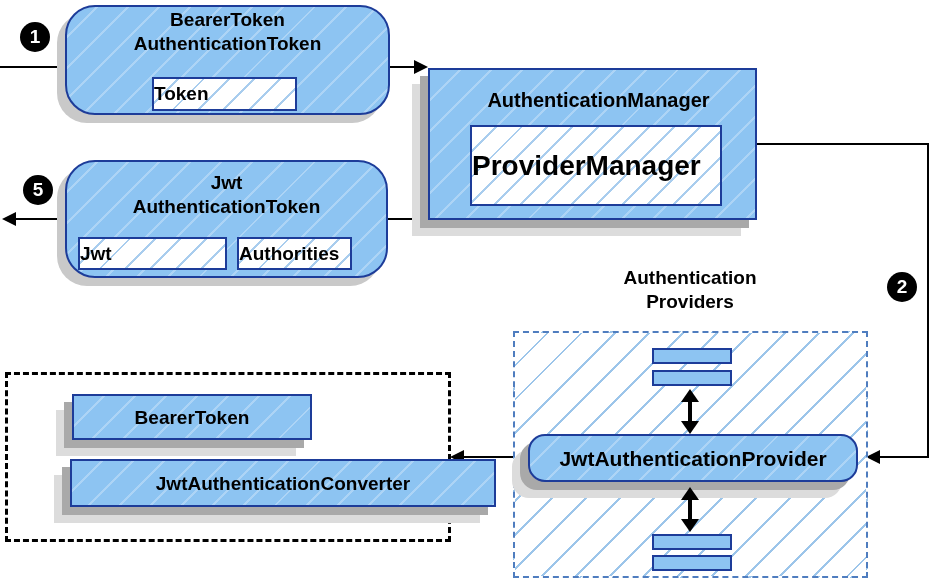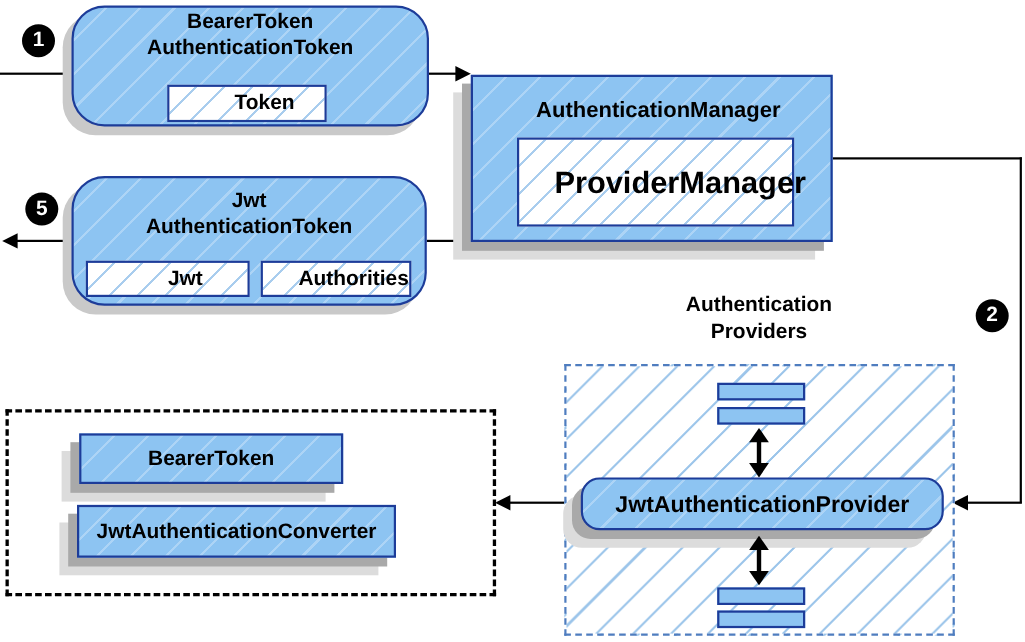--- a/index.html
+++ b/index.html
@@ -32,21 +32,21 @@
   .node-rect{
     position:absolute;background-color:var(--node-fill);
     background-image:repeating-linear-gradient(135deg,transparent 0,transparent 20px,rgba(255,255,255,.28) 20px,rgba(255,255,255,.28) 22px);
     border:2px solid var(--node-border);
     box-shadow:-8px 8px 0 0 var(--shadow-1),-16px 16px 0 0 var(--shadow-2);
     box-sizing:border-box;text-align:center;
   }
   .hatch-field{
     position:absolute;background-color:#ffffff;
     background-image:repeating-linear-gradient(135deg,transparent 0,transparent 16px,var(--hatch-line) 16px,var(--hatch-line) 18px);
-    border:2px solid var(--node-border);box-sizing:border-box;text-align:center;padding-left:32px;
+    border:2px solid var(--node-border);box-sizing:border-box;text-align:left;
   }
   .title-19{font-size:19px;line-height:24px;}
   .title-20{font-size:20px;line-height:24px;padding-left:12px;}
   .marker{
     position:absolute;width:30px;height:30px;border-radius:50%;
     background:var(--marker-bg);color:var(--marker-fg);
     font-size:19px;line-height:30px;text-align:center;
   }
   .hline{position:absolute;height:2px;background:var(--arrow-color);}
   .vline{position:absolute;width:2px;background:var(--arrow-color);}
@@ -60,31 +60,31 @@
     position:absolute;width:80px;height:16px;background:var(--node-fill);
     border:2px solid var(--node-border);box-sizing:border-box;
   }
   
   .bearer-node{left:65px;top:5px;width:325px;height:110px;padding-top:1px;}
   .bearer-field{left:152px;top:77px;width:145px;height:34px;font-size:19px;line-height:30px;}
   .mgr-node{left:428px;top:68px;width:329px;height:152px;padding-top:18px;}
   .mgr-inner{left:470px;top:125px;width:252px;height:81px;font-size:28px;line-height:77px;}
   .jwt-node{left:65px;top:160px;width:323px;height:118px;padding-top:9px;}
   .jwt-field{left:78px;top:237px;width:149px;height:33px;font-size:19px;line-height:29px;}
-  .auth-field{left:237px;top:237px;width:137px;height:33px;font-size:19px;line-height:29px;}
+  .auth-field{left:237px;top:237px;width:115px;height:33px;font-size:19px;line-height:29px;}
   .prov-label{position:absolute;left:555px;top:266px;width:270px;text-align:center;font-size:19px;line-height:24px;}
   .prov-container{
     position:absolute;left:513px;top:331px;width:355px;height:247px;box-sizing:border-box;
     border:2px dashed var(--container-border);background-color:#ffffff;
     background-image:repeating-linear-gradient(135deg,transparent 0,transparent 22px,var(--container-hatch-line) 22px,var(--container-hatch-line) 24px);
   }
   .provider-node{left:528px;top:434px;width:330px;height:48px;font-size:21px;line-height:45px;border-radius:17px;}
   .black-dash-box{position:absolute;left:5px;top:372px;width:446px;height:170px;box-sizing:border-box;border:3px dashed var(--black-dash);background:#ffffff;}
   .decoder-node{left:72px;top:394px;width:240px;height:46px;font-size:19px;line-height:43px;}
-  .converter-node{left:70px;top:459px;width:290px;height:48px;font-size:19px;line-height:45px;}
+  .converter-node{left:70px;top:459px;width:426px;height:48px;font-size:19px;line-height:45px;}
 </style>
 </head>
 <body>
 
 <div class="canvas">
 
   <div class="marker" style="left:20px;top:22px;"><span>1</span></div>
   <div class="marker" style="left:887px;top:272px;"><span>2</span></div>
   <div class="marker" style="left:25px;top:405px;"><span>3</span></div>
   <div class="marker" style="left:26px;top:471px;"><span>4</span></div>

